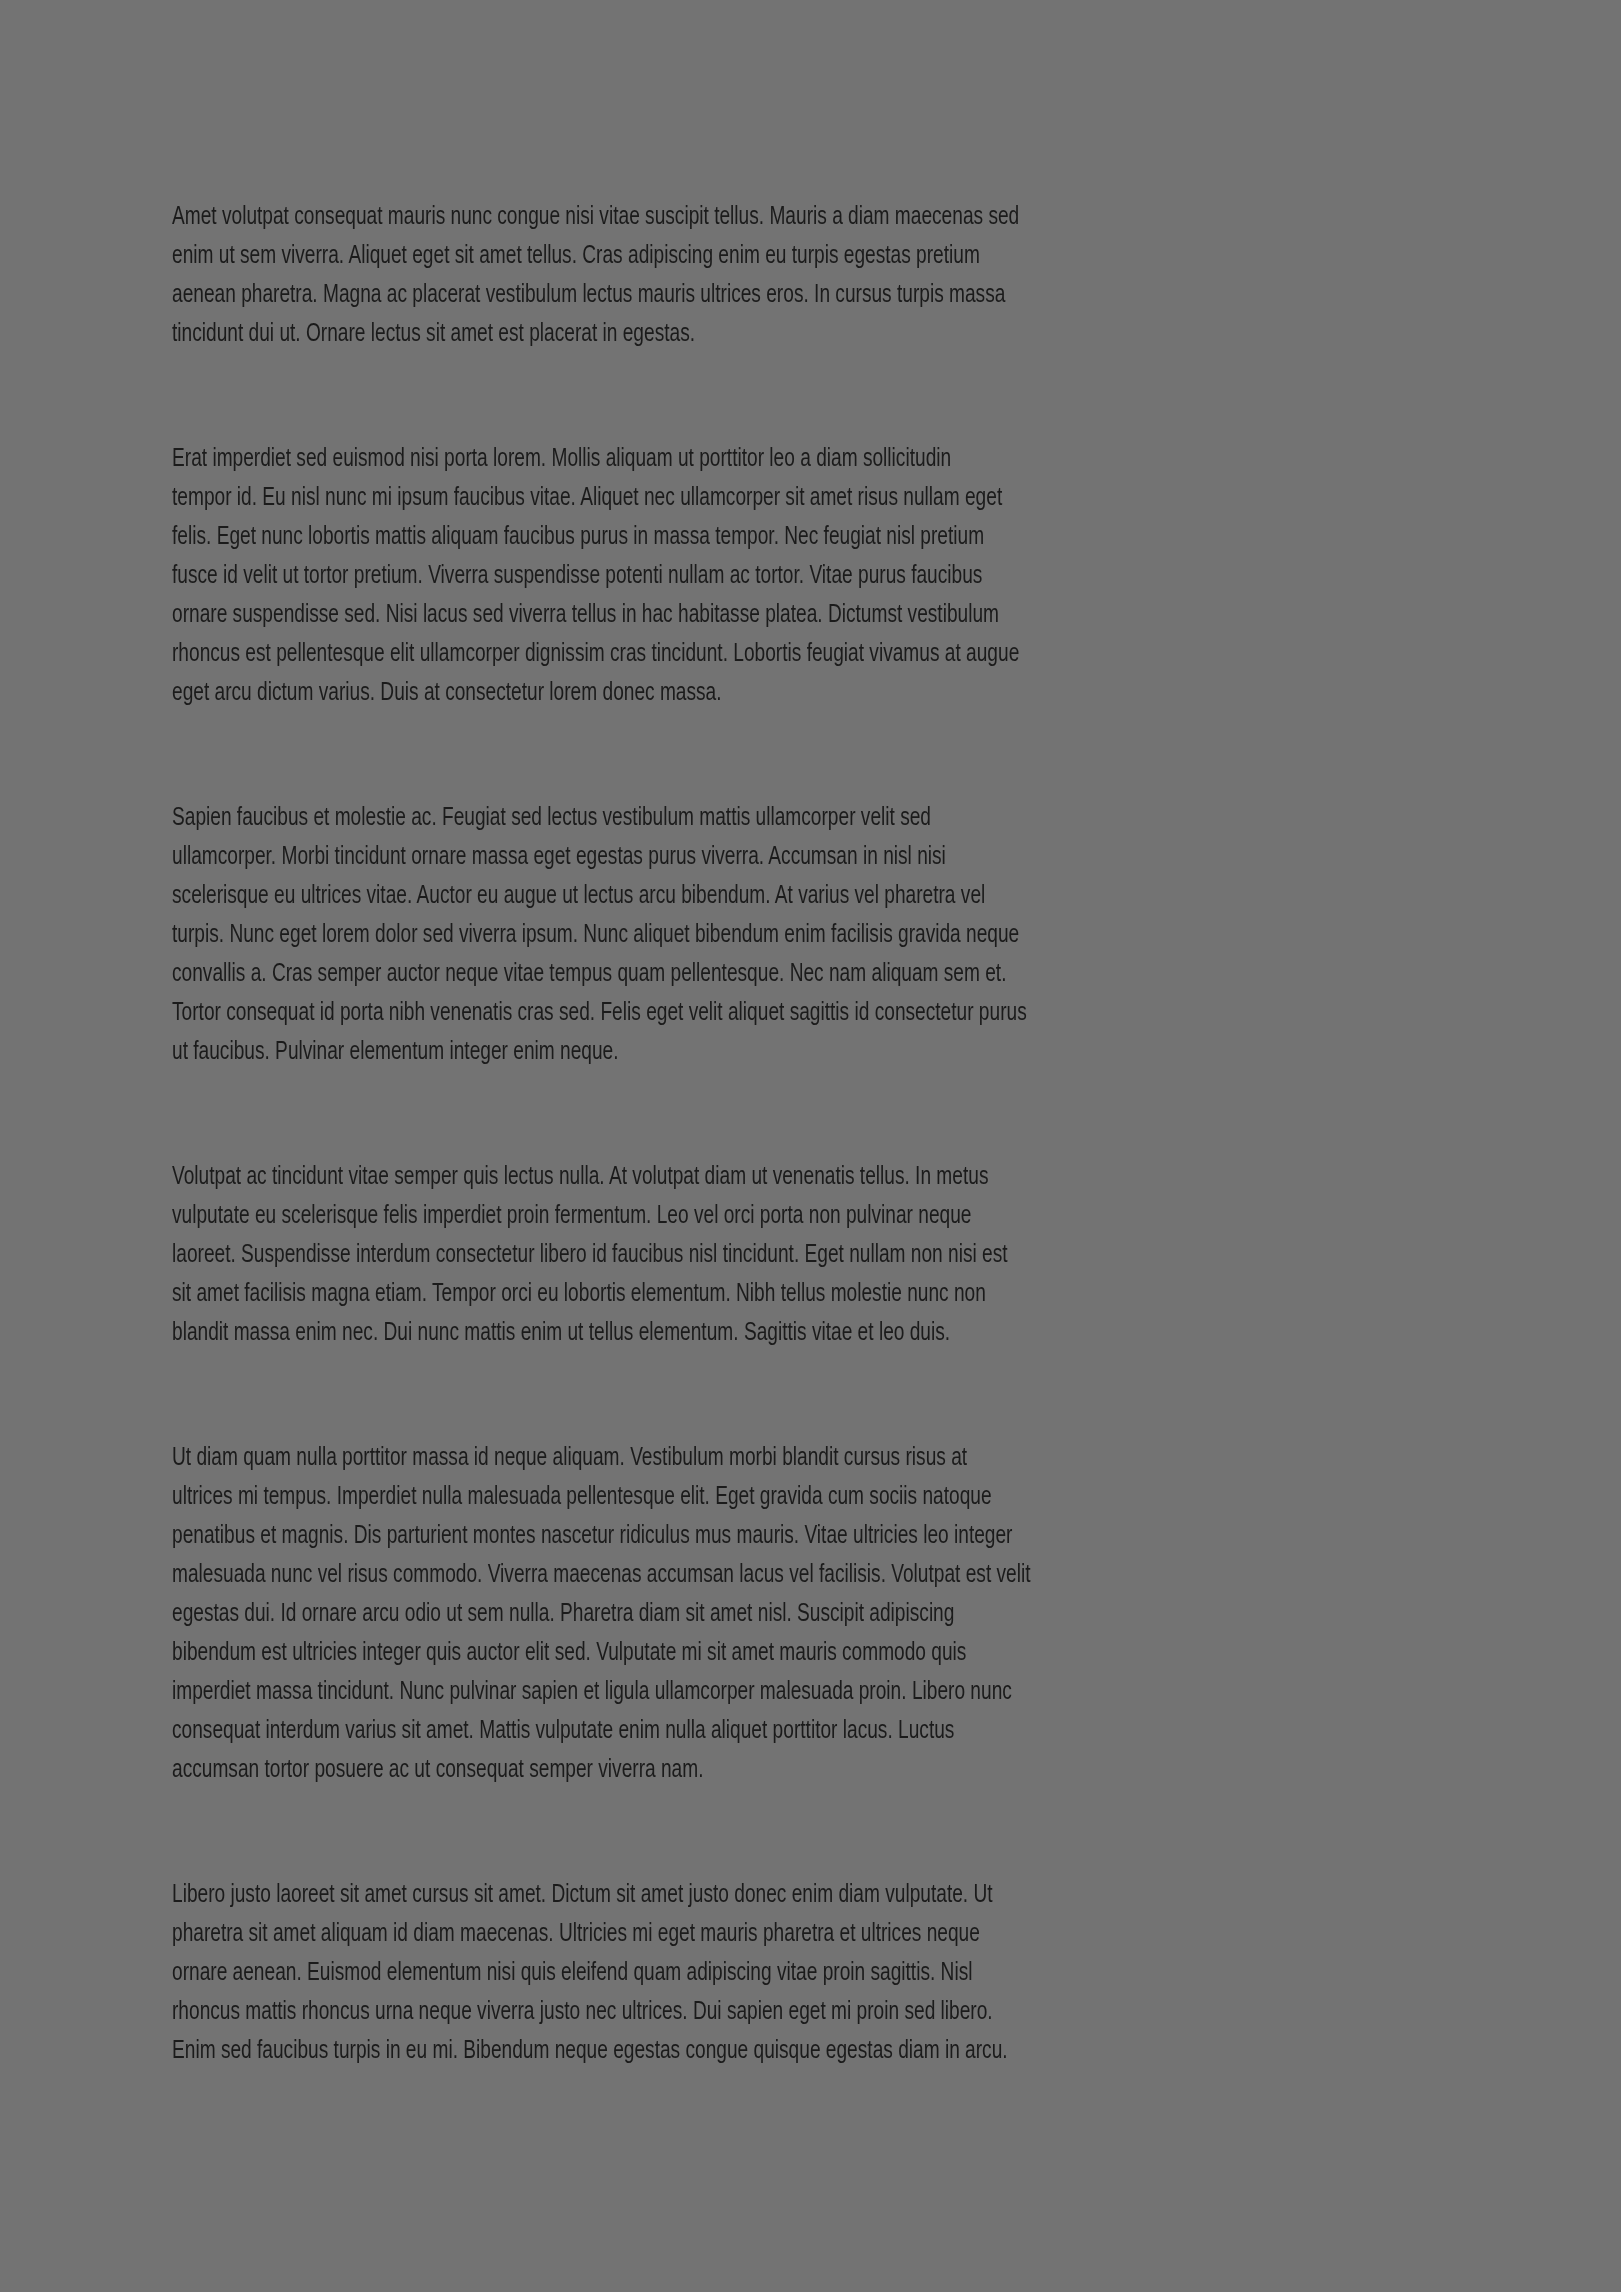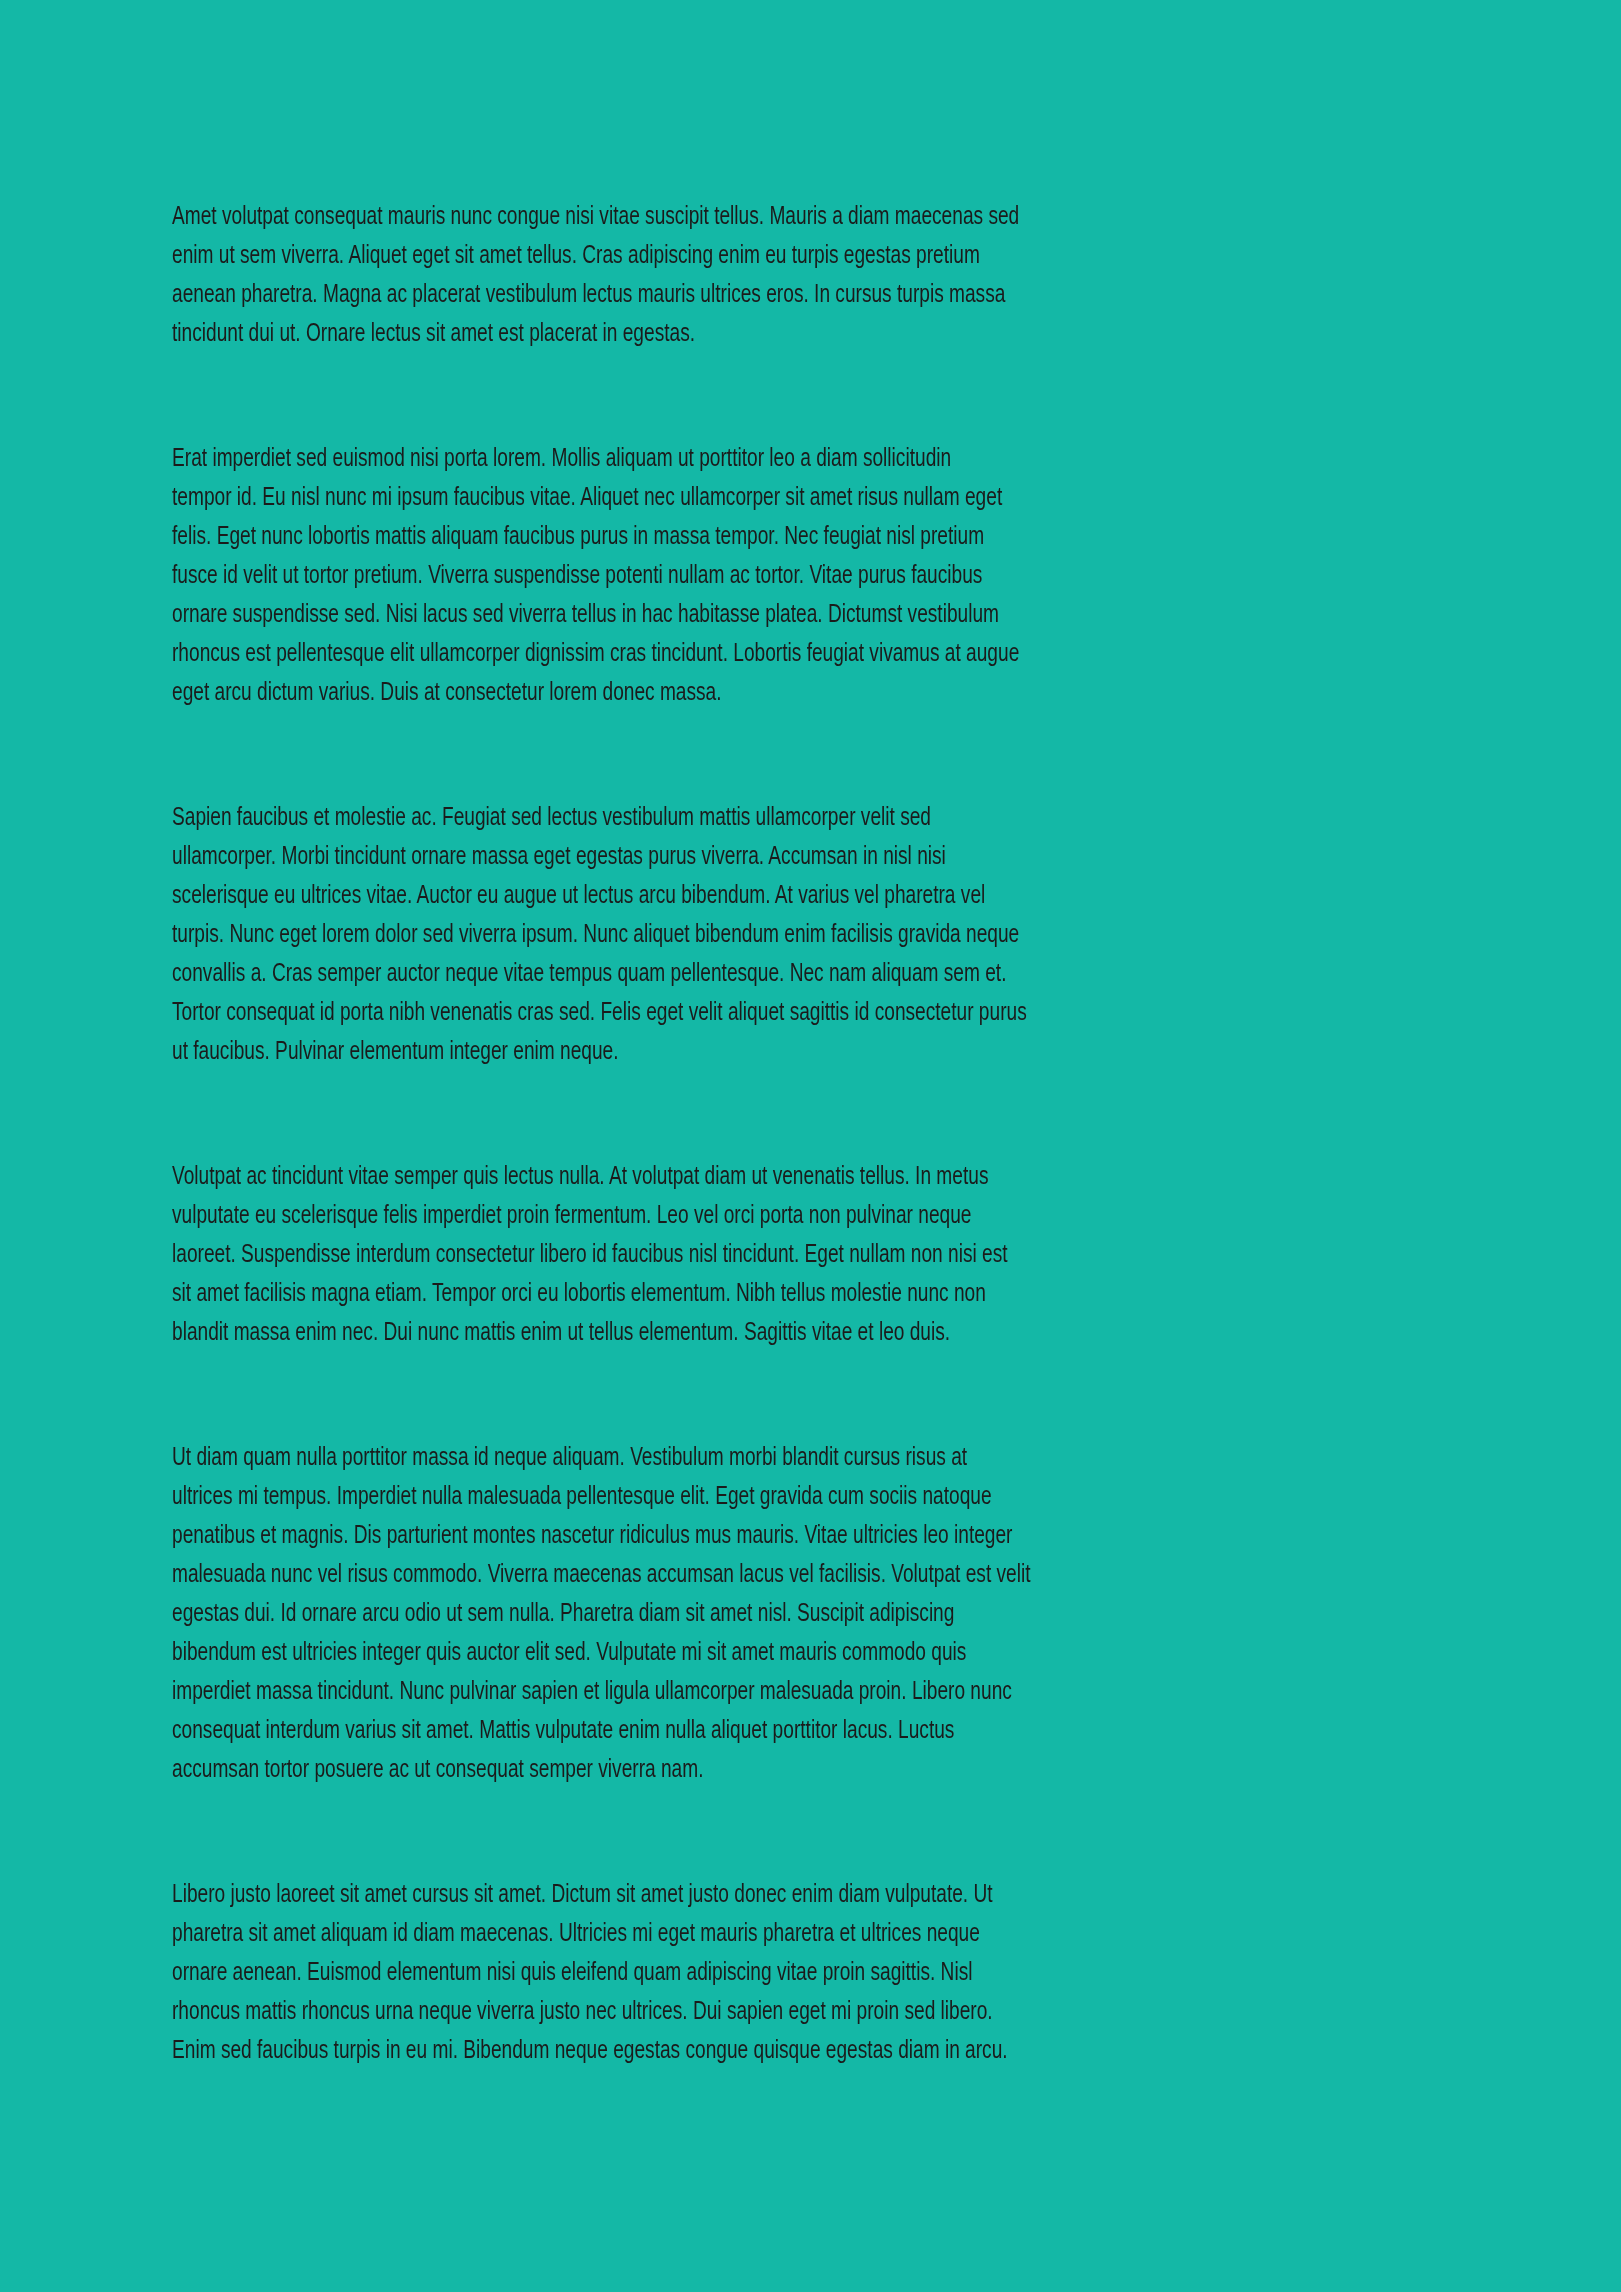--- a/index.html
+++ b/index.html
@@ -9,21 +9,21 @@
   }
   body {
     width: 1621px;
     height: 2293px;
     overflow: hidden;
   }
   .page {
     box-sizing: border-box;
     width: 1621px;
     height: 2293px;
-    background: #14b8a6;
+    background: #737373;
     padding: 196px 0 12px 172px;
   }
   
   .text-block {
     width: 1431px;
     transform: scaleX(0.75);
     transform-origin: 0 0;
     font-family: "Liberation Sans", sans-serif;
     font-size: 25.5px;
     line-height: 39px;

